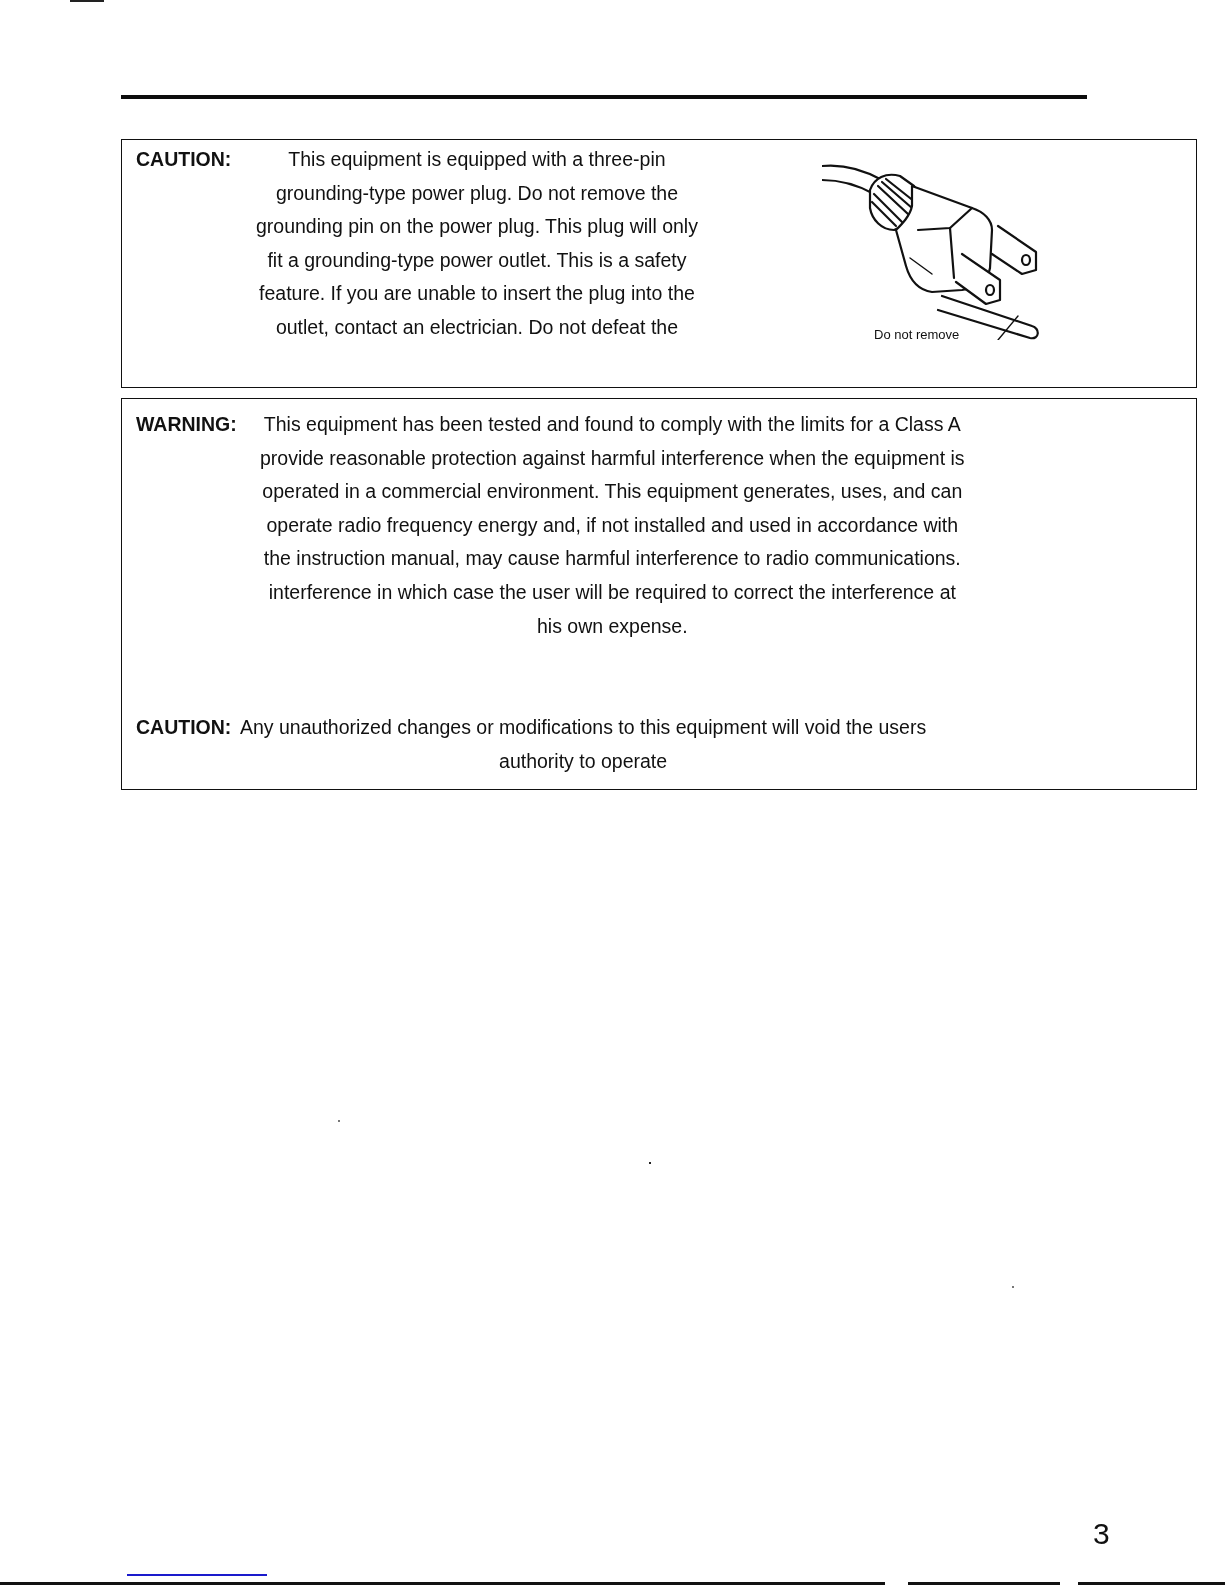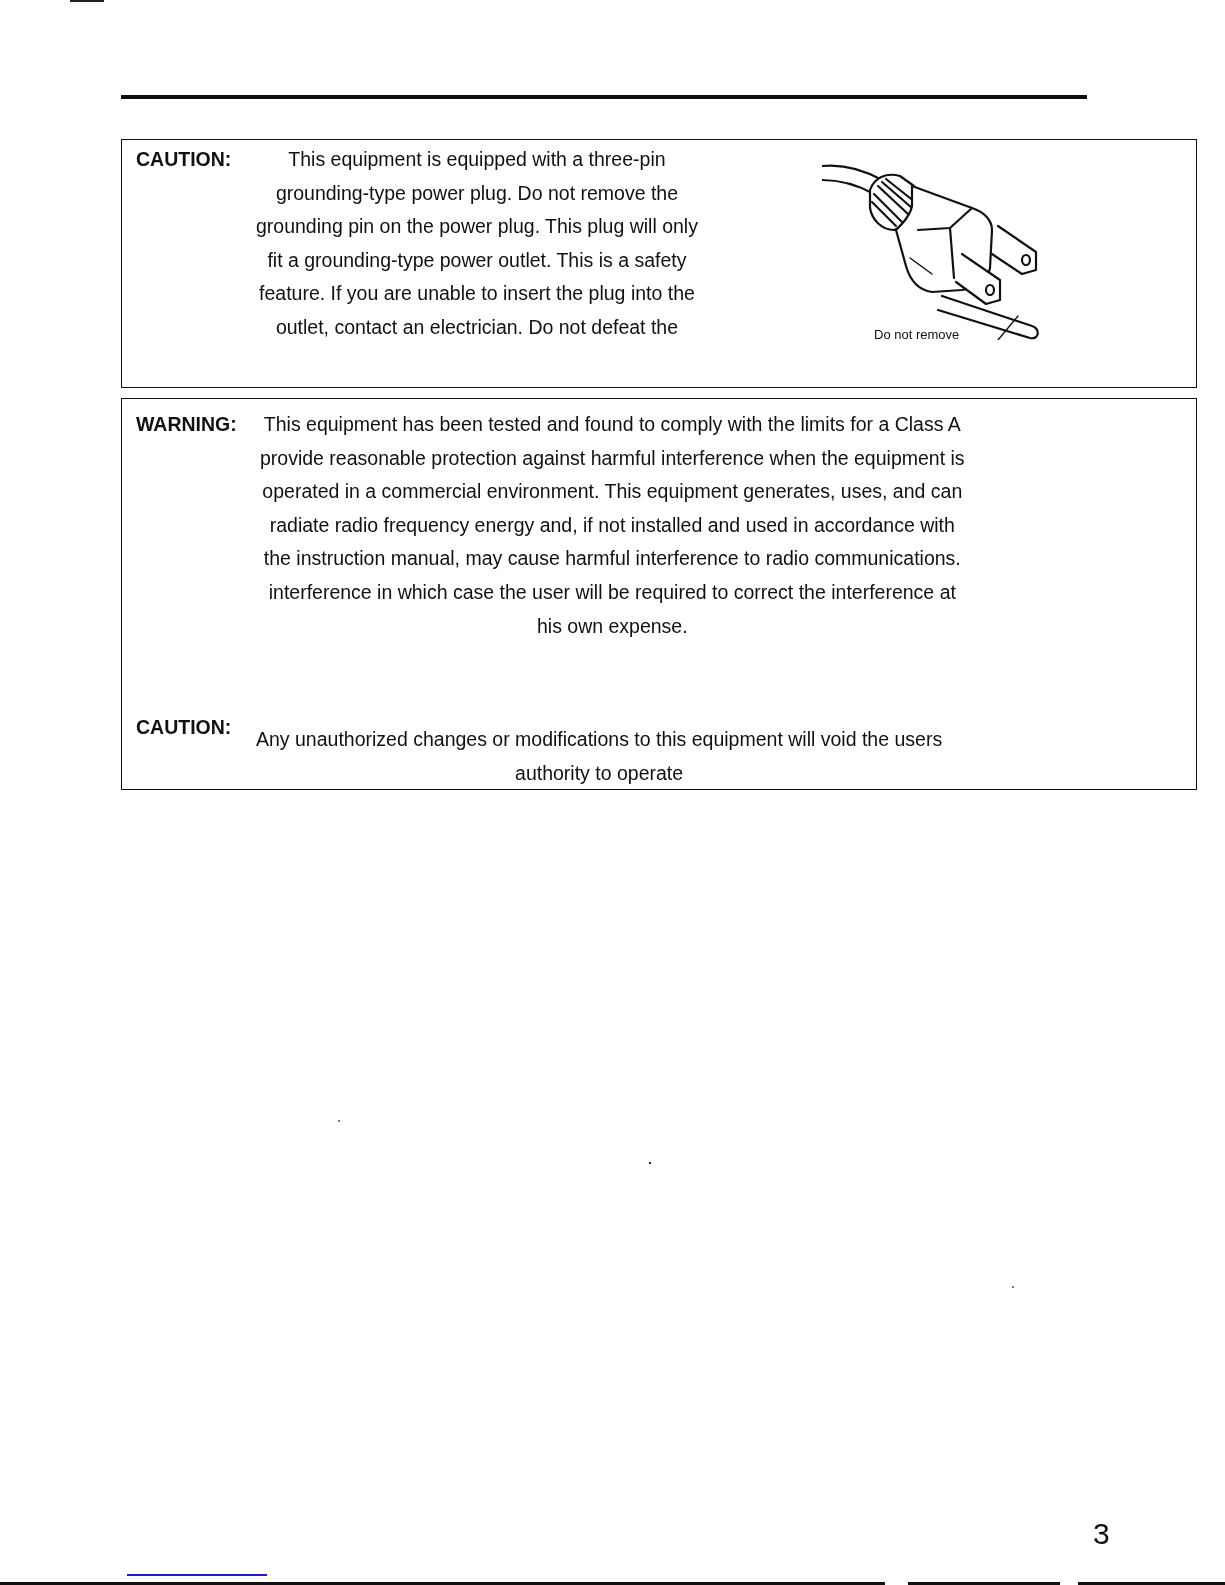--- a/index.html
+++ b/index.html
@@ -12,21 +12,21 @@
     .box2 { top: 398px; height: 392px; }
     .row { position: absolute; left: 14px; font-size: 19.5px; line-height: 33.6px; }
     .label { position: absolute; left: 0; top: 0; font-weight: bold; white-space: nowrap; }
     .lines { position: absolute; top: 0; white-space: nowrap; }
     .lines div { height: 33.6px; text-align: center; }
     .box1 .row { top: 3px; }
     .box1 .lines { left: 120px; }
     .box2 .row1 { top: 9px; }
     .box2 .row1 .lines { left: 124px; }
     .box2 .row2 { top: 312px; }
-    .box2 .row2 .lines { left: 120px; margin-top: 12px; }
+    .box2 .row2 .lines { left: 104px; }
     .plug { position: absolute; left: 700px; top: 10px; width: 230px; height: 190px; }
     .plug-caption { position: absolute; left: 752px; top: 187px; font-size: 13px; white-space: nowrap; }
     .page-number { position: absolute; left: 1093px; top: 1517px; font-size: 30px; }
     .blue-line { position: absolute; left: 127px; top: 1574px; width: 140px; height: 2px; background: #1a1acc; }
     .bottom-rule { position: absolute; top: 1582px; height: 3px; background: #111; }
     .br1 { left: 0; width: 885px; }
     .br2 { left: 908px; width: 152px; }
     .br3 { left: 1078px; width: 147px; }
     .speck { position: absolute; width: 2px; height: 2px; background: #777; }
   </style>
@@ -79,21 +79,21 @@
   <div class="plug-caption">Do not remove</div>
 </div>
 
 <div class="box box2">
   <div class="row row1">
     <span class="label">WARNING:</span>
     <div class="lines">
       <div>This equipment has been tested and found to comply with the limits for a Class A</div>
       <div>provide reasonable protection against harmful interference when the equipment is</div>
       <div>operated in a commercial environment. This equipment generates, uses, and can</div>
-      <div>radiate radio frequency energy and, if not installed and used in accordance with</div>
+      <div>operate radio frequency energy and, if not installed and used in accordance with</div>
       <div>the instruction manual, may cause harmful interference to radio communications.</div>
       <div>interference in which case the user will be required to correct the interference at</div>
       <div>his own expense.</div>
     </div>
   </div>
   <div class="row row2">
     <span class="label">CAUTION:</span>
     <div class="lines">
       <div>Any unauthorized changes or modifications to this equipment will void the users</div>
       <div>authority to operate</div>

